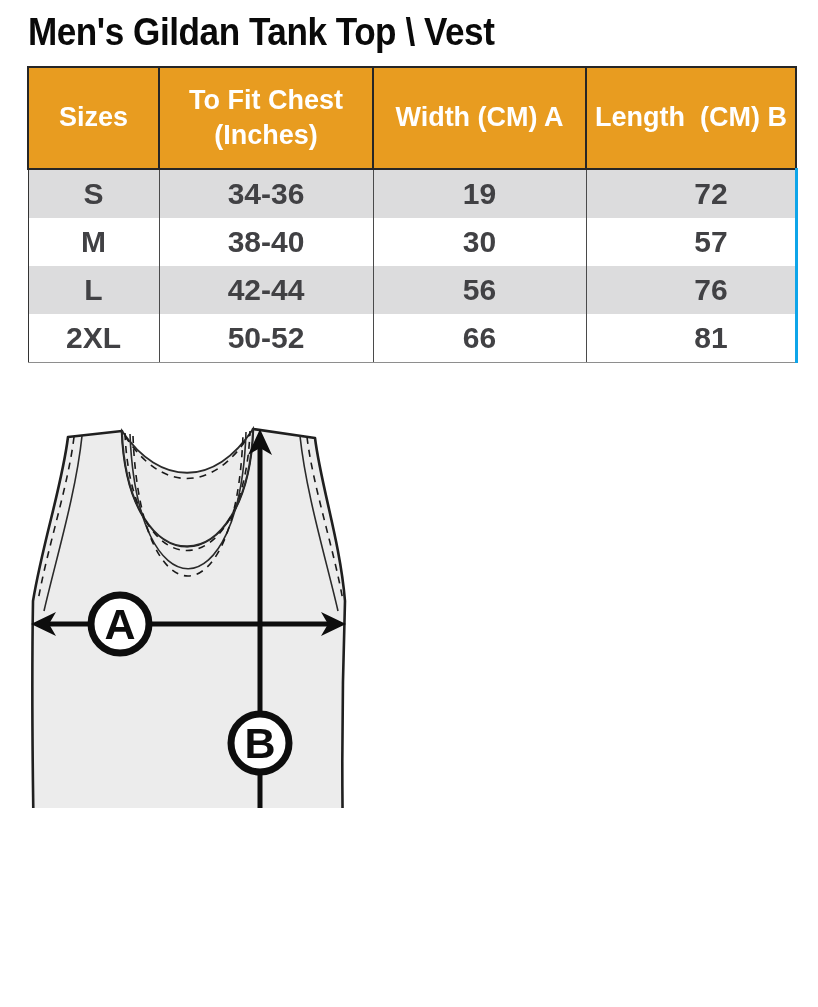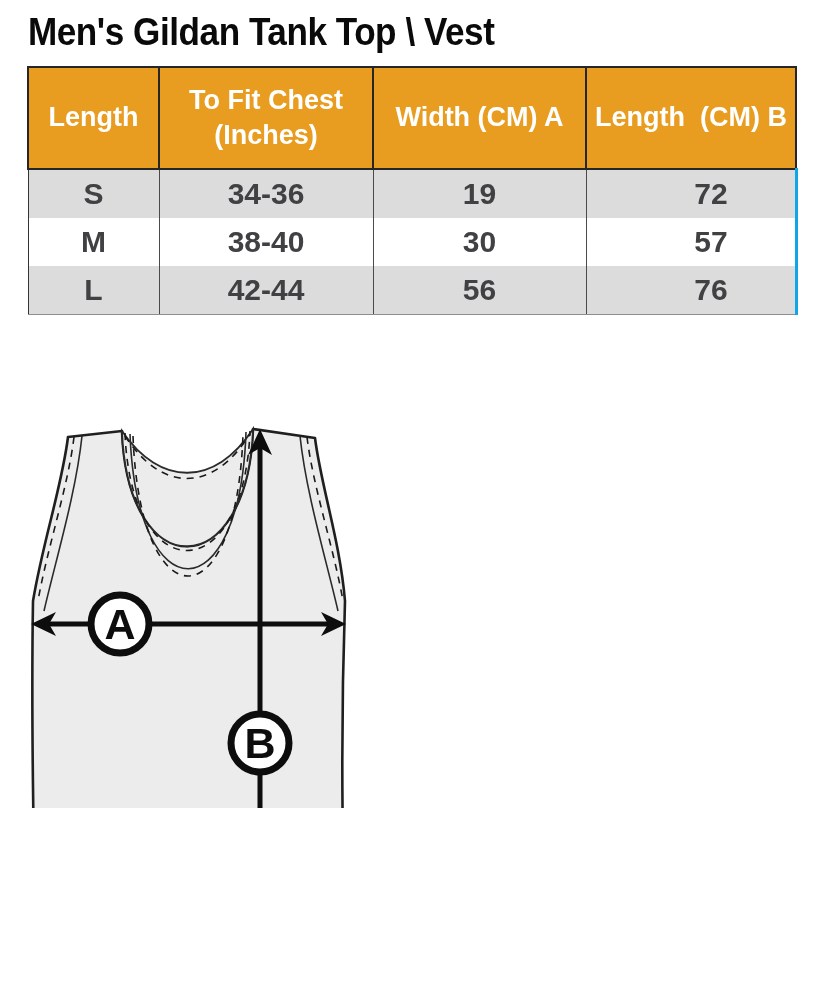--- a/index.html
+++ b/index.html
@@ -90,21 +90,21 @@
 
   <table class="size-table">
     <colgroup>
       <col style="width:131px">
         <col style="width:214px">
         <col style="width:213px">
         <col style="width:210px">
     </colgroup>
     <thead>
       <tr>
-        <th>Length</th>
+        <th>Sizes</th>
         <th>To Fit Chest (Inches)</th>
         <th>Width (CM) A</th>
         <th>Length  (CM) B</th>
       </tr>
     </thead>
     <tbody>
       <tr>
         <td>S</td>
         <td>34-36</td>
         <td>19</td>
@@ -114,20 +114,26 @@
         <td>M</td>
         <td>38-40</td>
         <td>30</td>
         <td>57</td>
       </tr>
       <tr>
         <td>L</td>
         <td>42-44</td>
         <td>56</td>
         <td>76</td>
+      </tr>
+      <tr>
+        <td>2XL</td>
+        <td>50-52</td>
+        <td>66</td>
+        <td>81</td>
       </tr>
     </tbody>
   </table>
 
   <svg class="diagram" viewBox="0 0 360 584">
 
     <path d="M 23,180
          C 21,300 24,460 27,550
          C 110,566 250,567 337,551
          C 332,440 331,300 335,180

